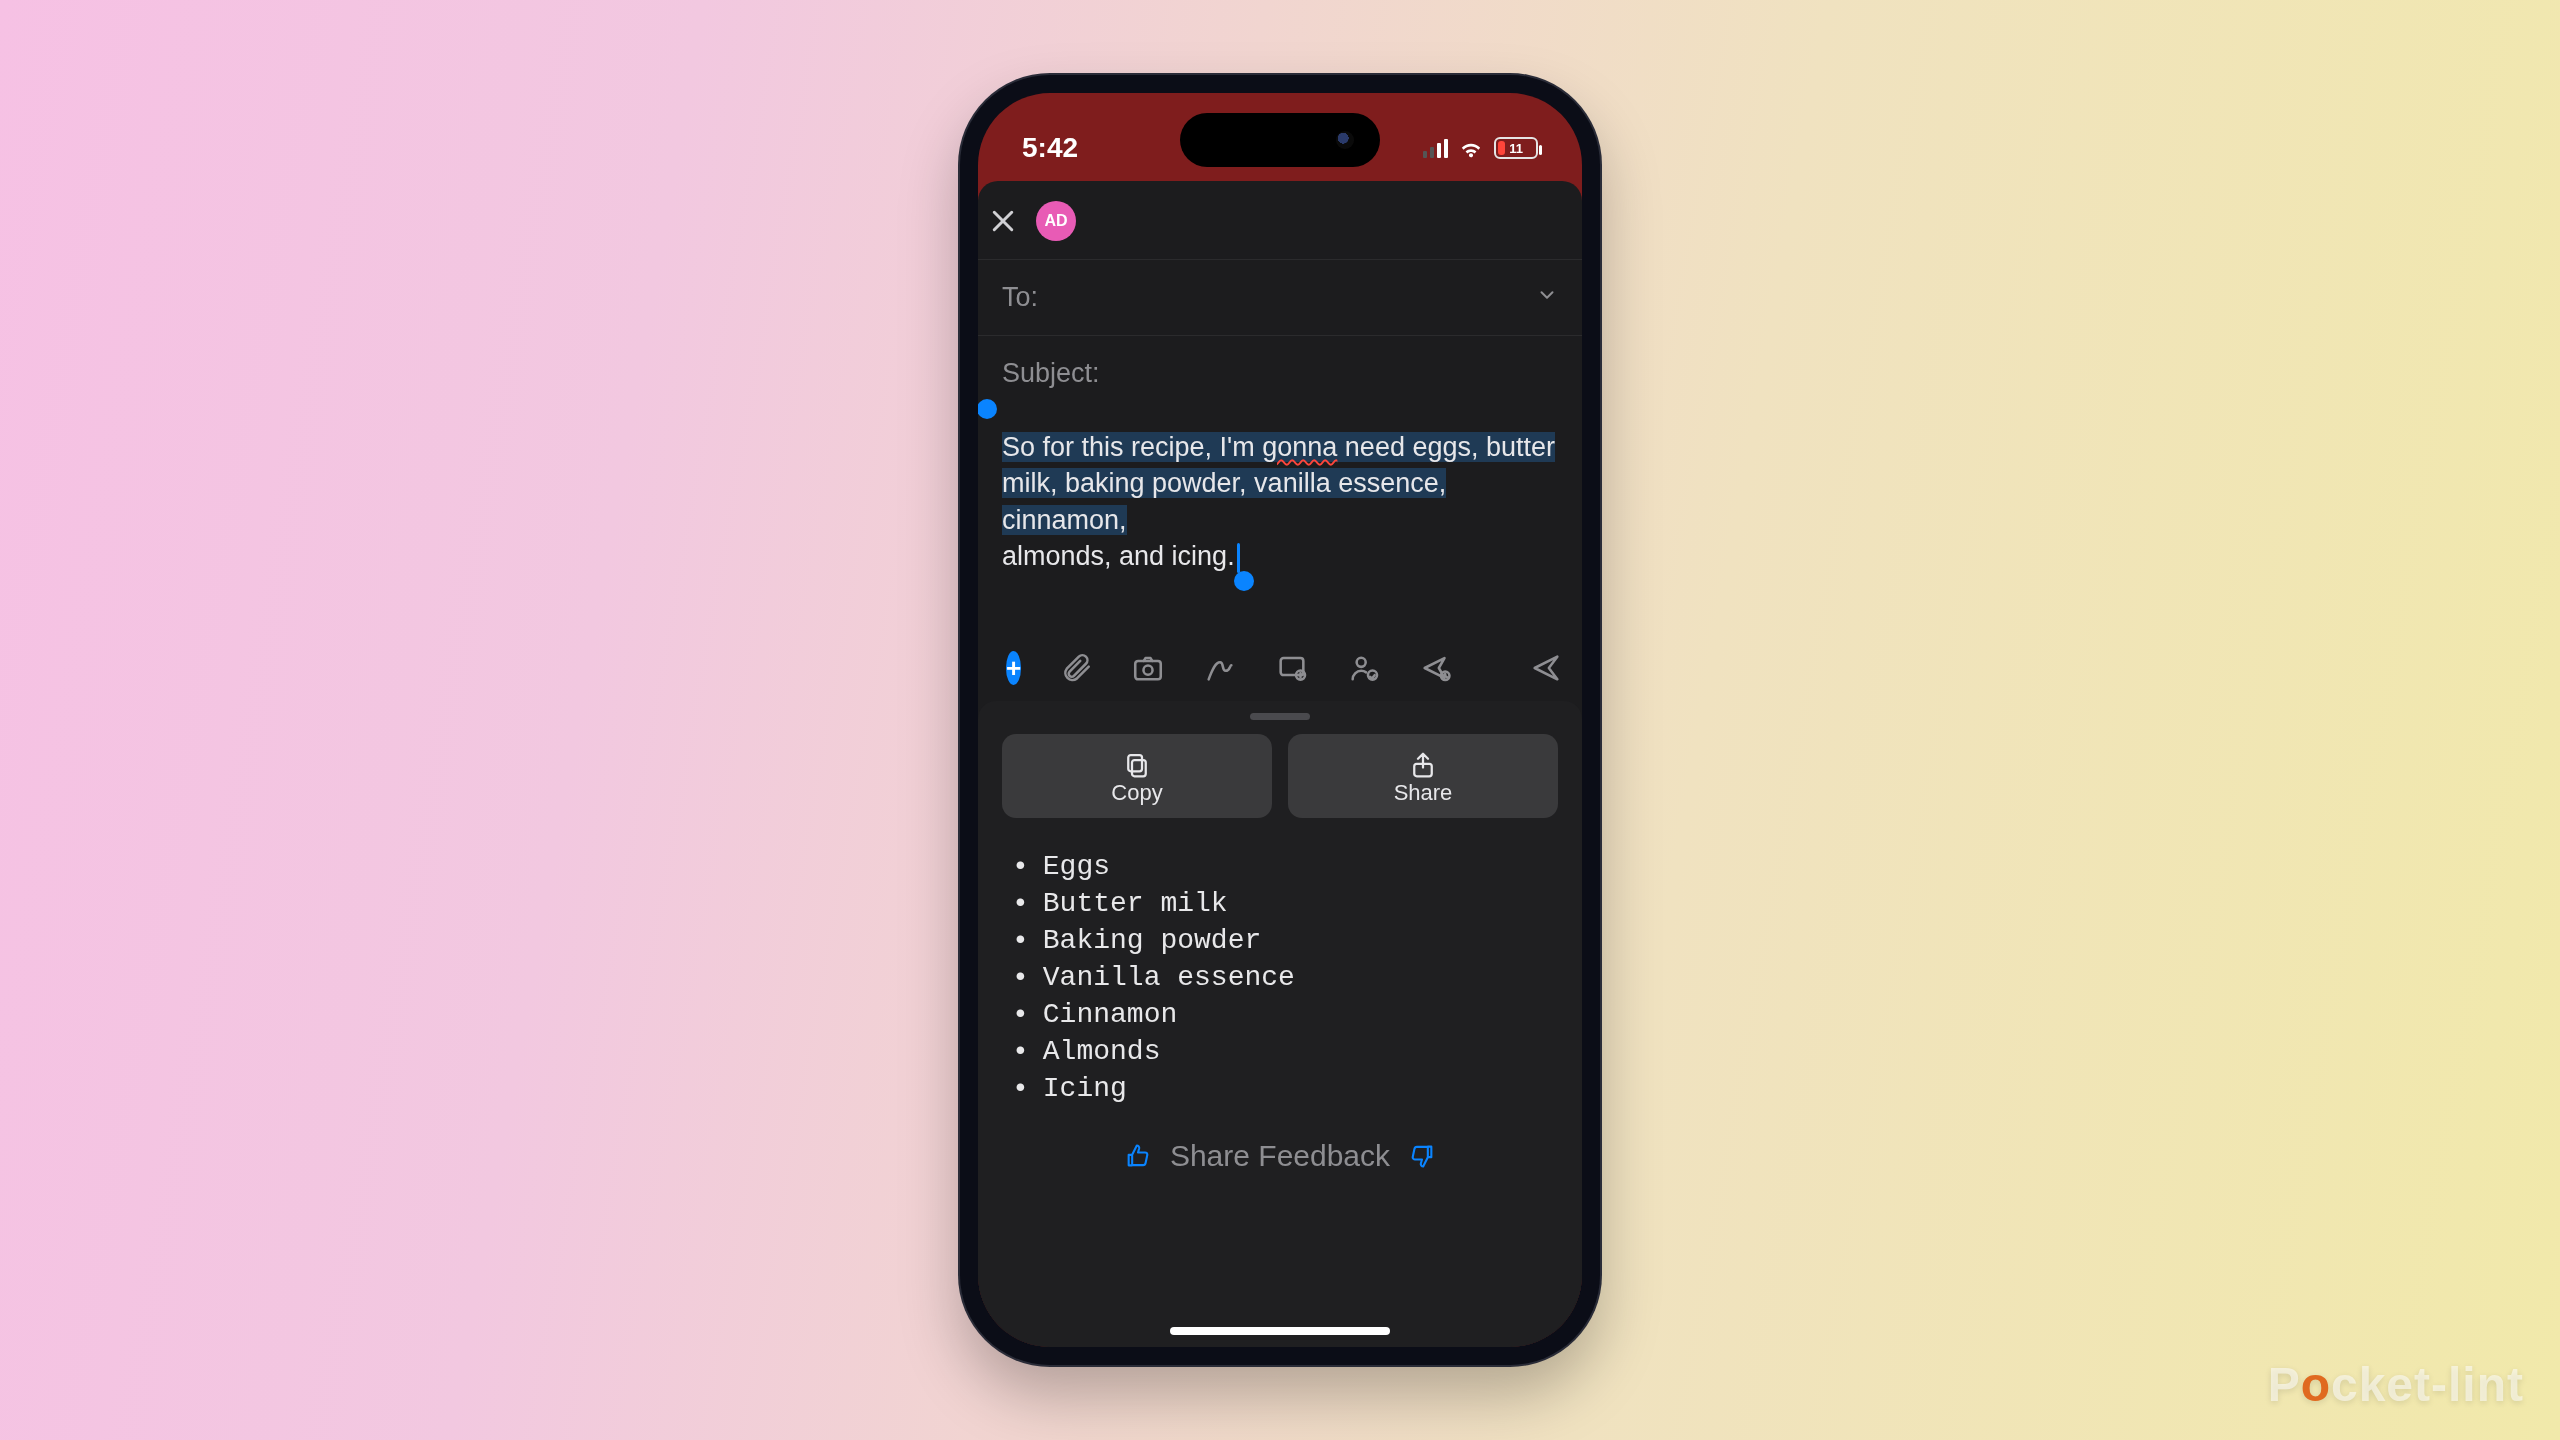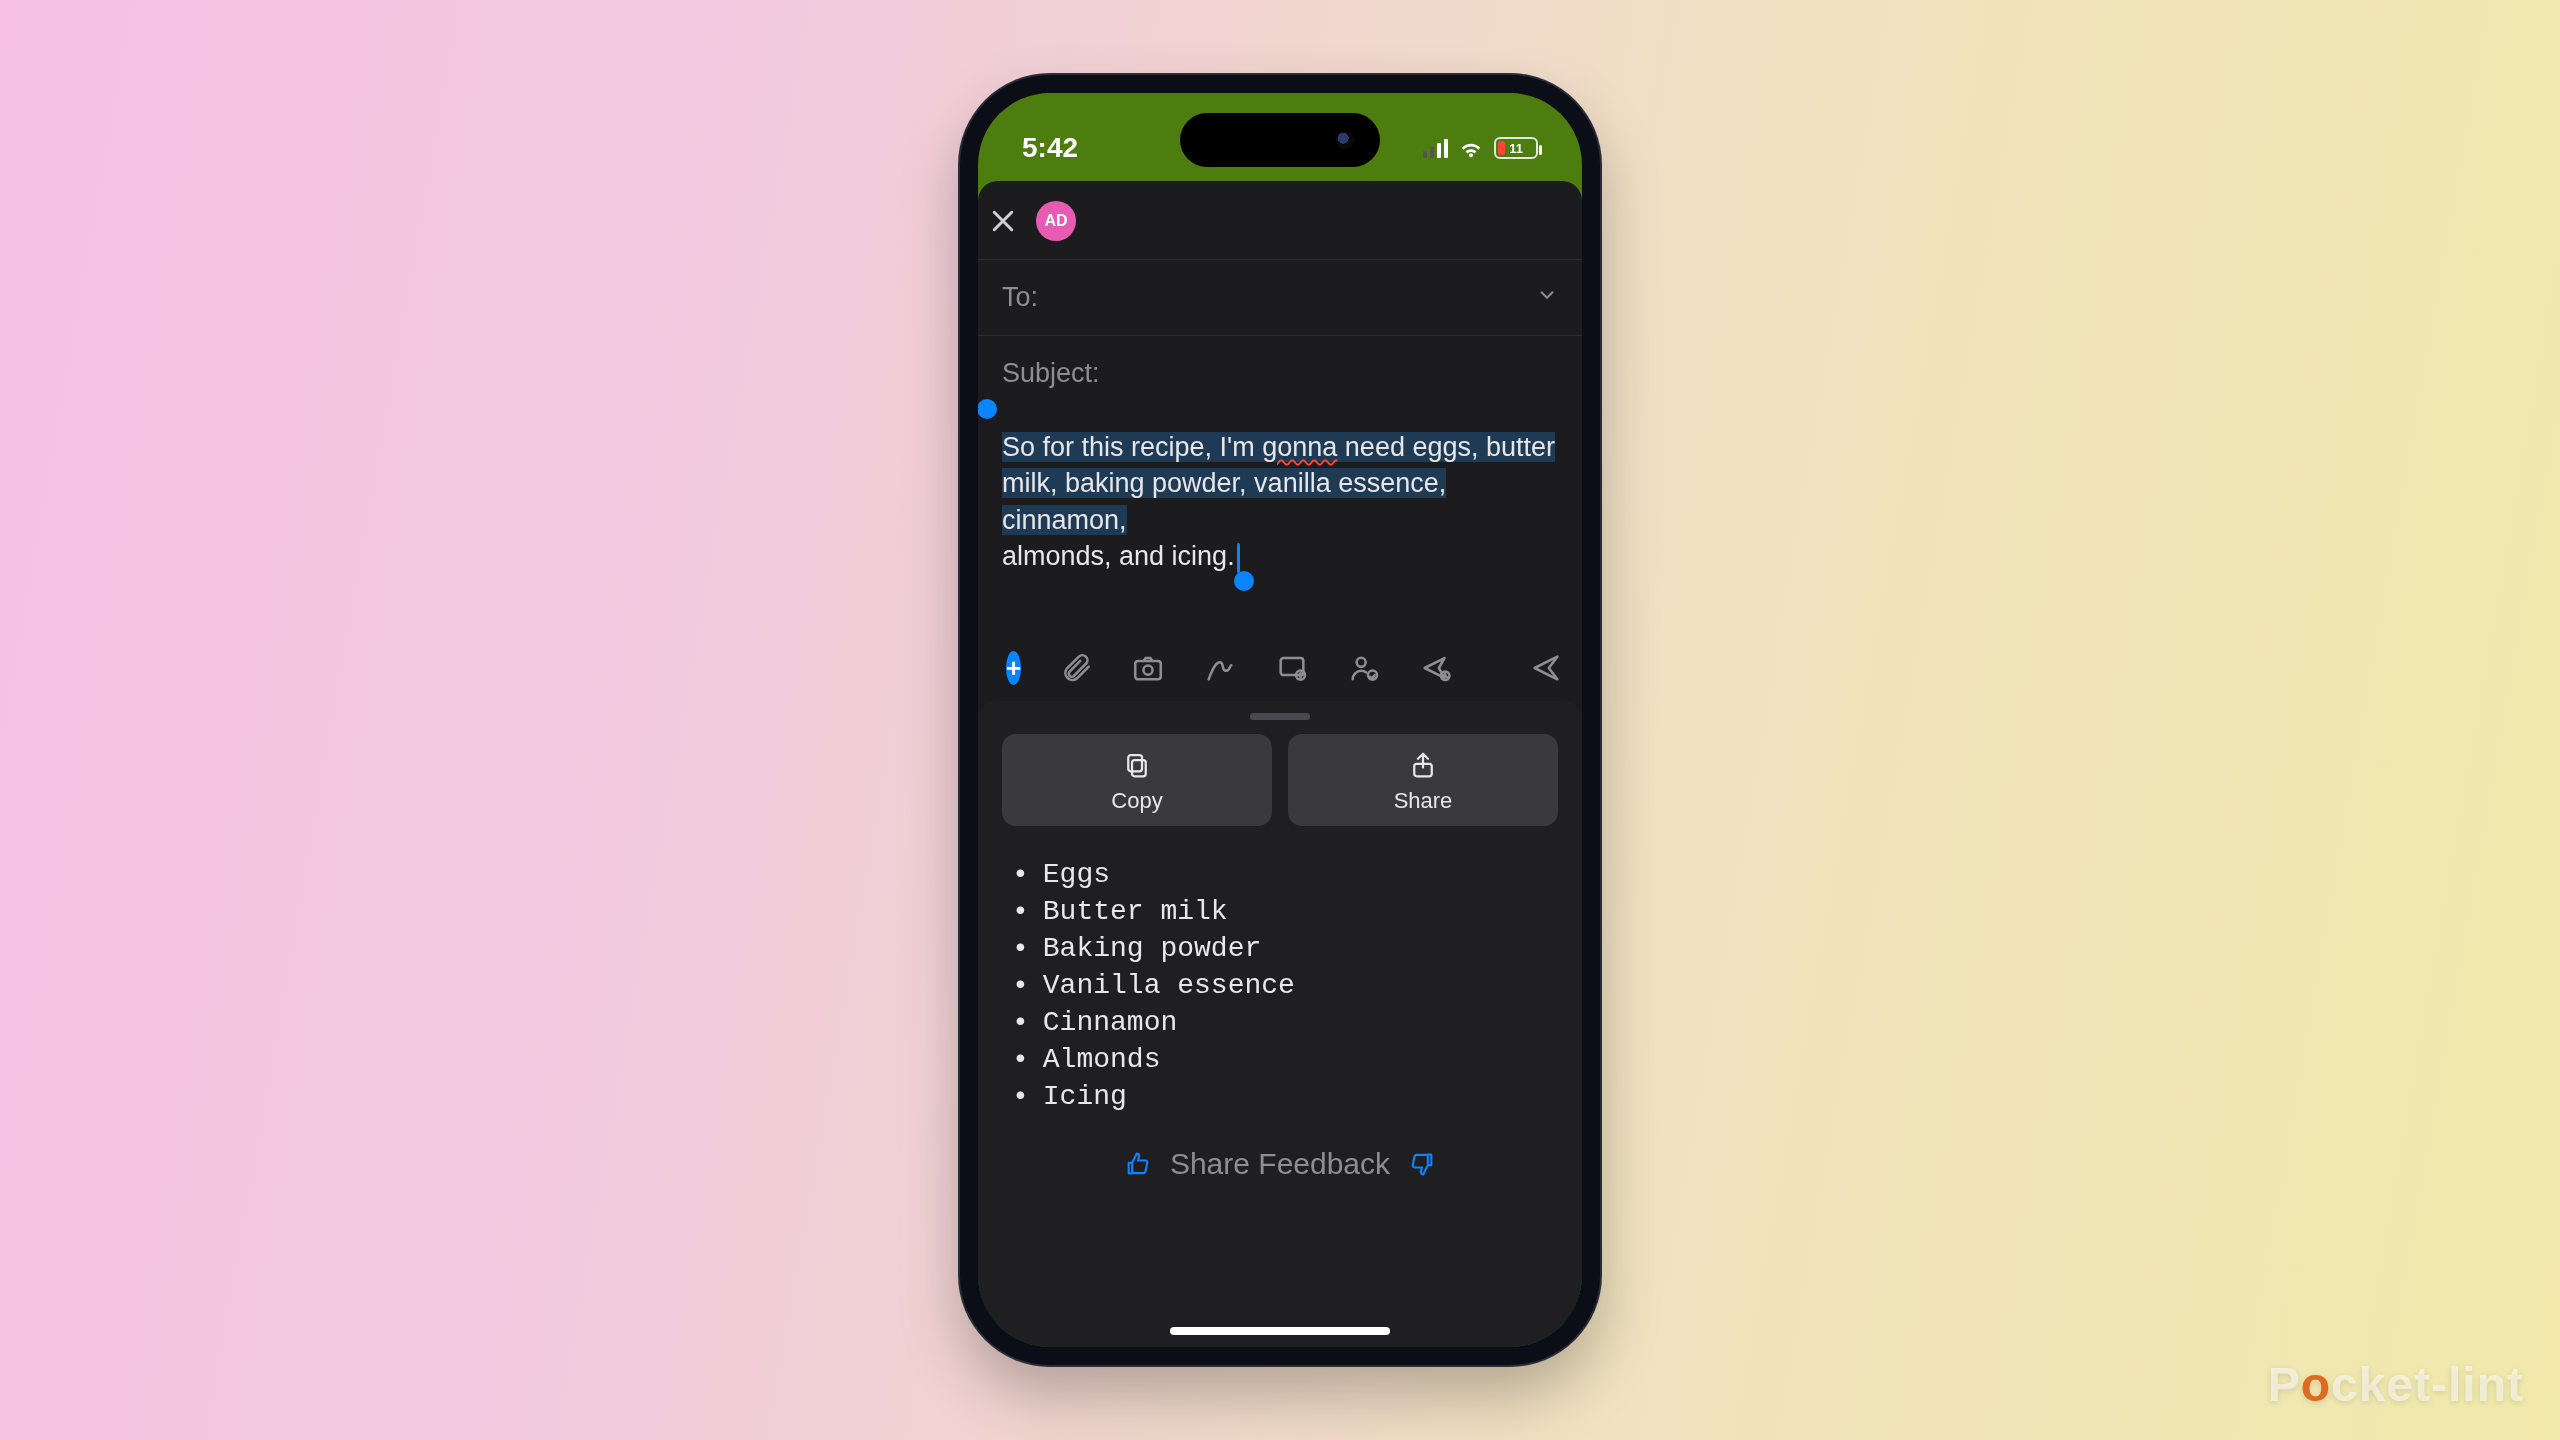--- a/index.html
+++ b/index.html
@@ -28,21 +28,21 @@
     padding: 18px;
     box-shadow: 0 0 0 2px #2a2c38, 0 30px 60px rgba(0,0,0,.25);
     position: relative;
   }
   .phone::before, .phone::after { 
     content:""; position:absolute; background:#0b0d17; border-radius:4px;
   }
   .screen {
     width: 100%;
     height: 100%;
-    background: #4d7c0f;
+    background: #7f1d1d;
     border-radius: 72px;
     overflow: hidden;
     position: relative;
     color: #fff;
   }
 
   
   .island {
     position: absolute;
     top: 20px;
@@ -165,21 +165,21 @@
   .wt-back svg{width:20px;height:30px}
   .wt-title{font-weight:600}
   .wt-done{color:#0a84ff;font-weight:600;cursor:pointer;}
 
   .wt-actions{
     display:flex; gap:16px; padding:8px 24px 16px;
   }
   .wt-action{
     flex:1; background:#3a3a3c; border-radius:14px;
     display:flex; flex-direction:column; align-items:center; justify-content:center;
-    padding:16px 0 12px; gap:8px; color:#e7e7ea; cursor:pointer;
+    padding:16px 0 12px; gap:0; color:#e7e7ea; cursor:pointer;
   }
   .wt-action svg{width:30px;height:30px}
   .wt-action span{font-size:22px}
 
   .wt-list {
     padding:14px 34px 10px; font-size:28px; color:#e8e8ea;
   }
   .wt-list li{ list-style:none; padding:3px 0; display:flex; gap:14px;font-family:Liberation Mono, monospace;}
   .wt-list li::before{content:"•"; color:#e8e8ea;}
 

